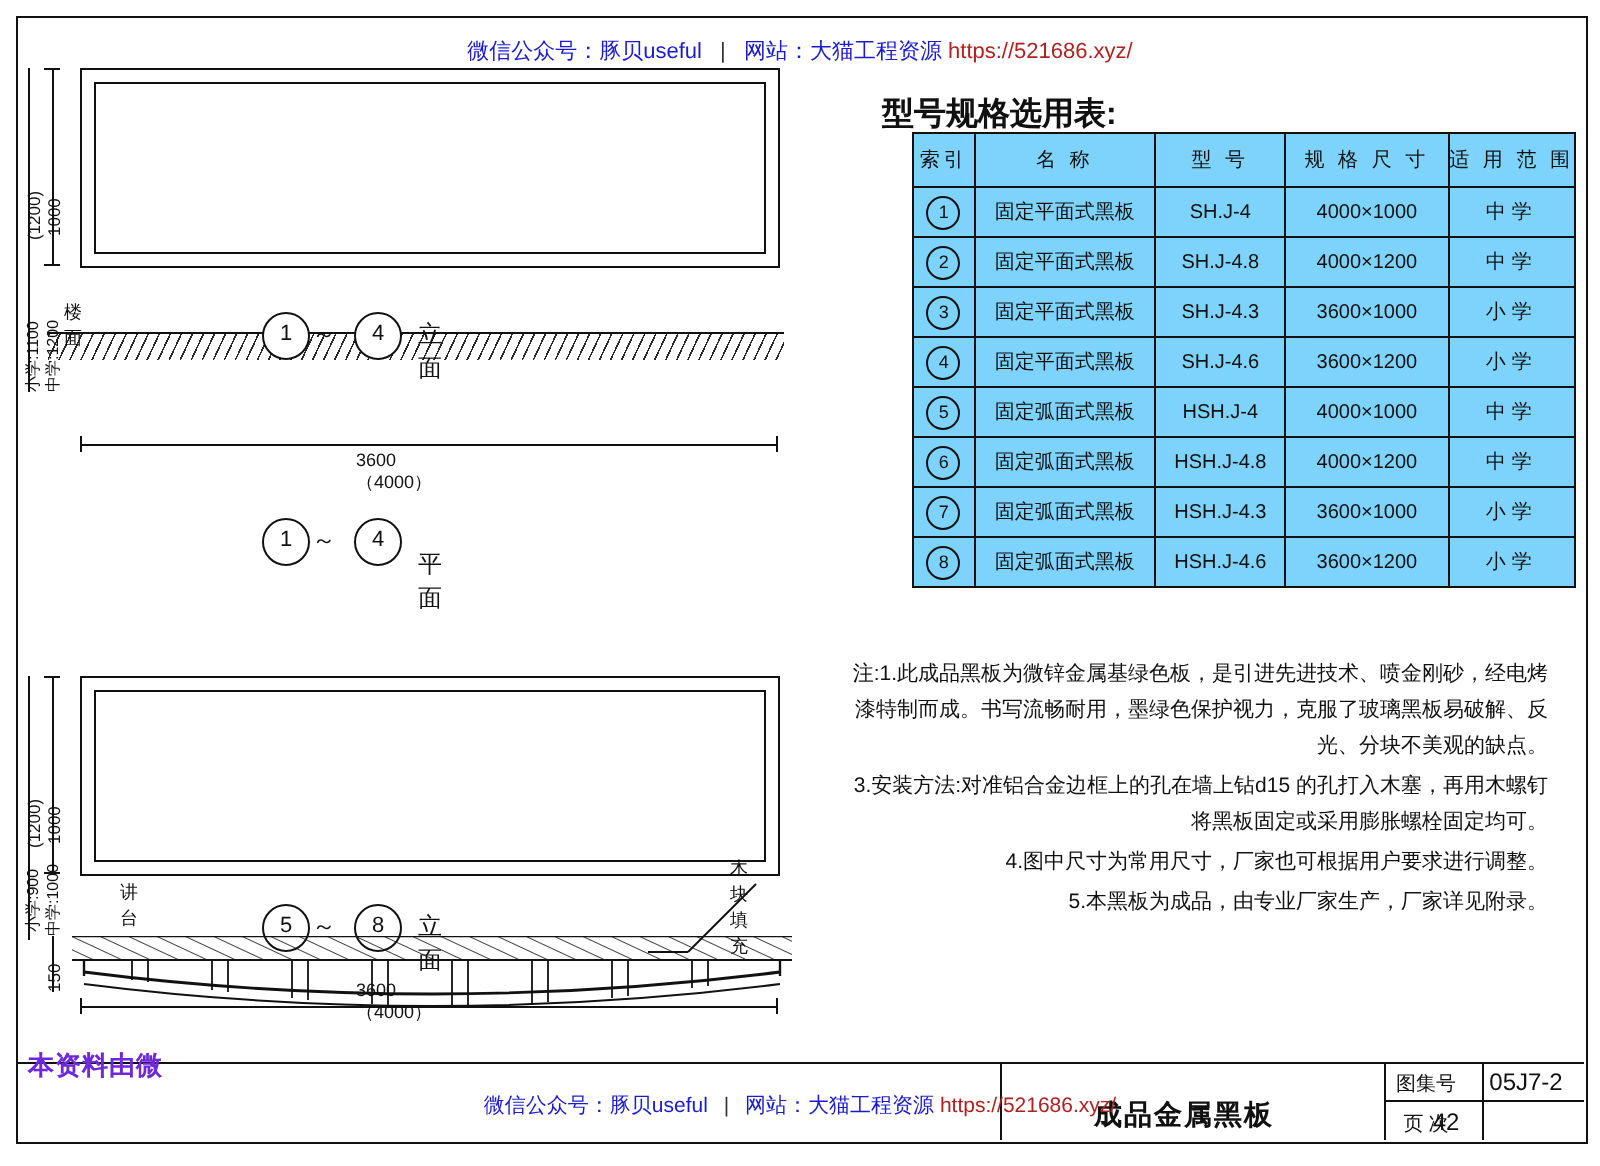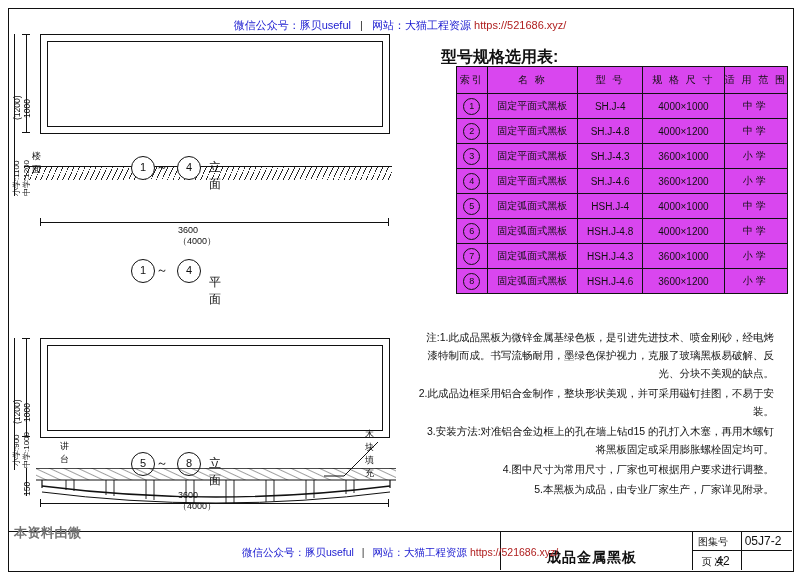--- a/index.html
+++ b/index.html
@@ -20,21 +20,21 @@
   }
   .wm-top .sep{color:#333;margin:0 6px;}
   .wm-top .url{color:#b02020;}
   .wm-bottom{
     position:absolute;left:0;top:546px;width:800px;
     text-align:center;font-size:10.5px;color:#1a1ad0;white-space:nowrap;
   }
   .wm-bottom .sep{color:#333;margin:0 5px;}
   .wm-bottom .url{color:#b02020;}
   .wm-red{
-    position:absolute;left:14px;top:524px;font-size:13px;color:#737373;
+    position:absolute;left:14px;top:524px;font-size:13px;color:#6d28d9;
     font-weight:bold;letter-spacing:0.5px;
   }
   .wm-orange{
     position:absolute;left:150px;top:520px;font-size:15px;color:#e06c1a;
     font-weight:bold;letter-spacing:0.5px;
   }
 
   
   .frame{
     position:absolute;left:8px;top:8px;width:784px;height:562px;
@@ -72,21 +72,21 @@
     background:repeating-linear-gradient(115deg,#111 0 0.8px,transparent 0.8px 5px);
   }
   .ground{position:absolute;border-top:1.4px solid #111;}
 
   
   .tbl-title{
     position:absolute;left:441px;top:47px;font-size:16px;font-weight:bold;
   }
   table.spec{
     position:absolute;left:418px;top:66px;
-    border-collapse:collapse;font-size:10px;background:#d946ef;margin-left:38px;
+    border-collapse:collapse;font-size:10px;background:#7dd3fc;margin-left:38px;
   }
   table.spec th,table.spec td{
     border:1px solid #111;text-align:center;padding:0;height:24px;
     font-weight:normal;white-space:nowrap;
   }
   table.spec th{height:26px;letter-spacing:2px;}
   .c-idx{width:34px;}
   .c-name{width:104px;}
   .c-model{width:78px;}
   .c-size{width:94px;}
@@ -296,21 +296,20 @@
         <td>固定弧面式黑板</td>
         <td>HSH.J-4.6</td>
         <td>3600×1200</td>
         <td class="c-scope">小学</td>
       </tr>
     </tbody>
   </table>
 
   <div class="notes">
     <p>注:1.此成品黑板为微锌金属基绿色板，是引进先进技术、喷金刚砂，经电烤漆特制而成。书写流畅耐用，墨绿色保护视力，克服了玻璃黑板易破解、反光、分块不美观的缺点。</p>
-    <p>2.此成品边框采用铝合金制作，整块形状美观，并可采用磁钉挂图，不易于安装。</p>
     <p>3.安装方法:对准铝合金边框上的孔在墙上钻d15 的孔打入木塞，再用木螺钉将黑板固定或采用膨胀螺栓固定均可。</p>
     <p>4.图中尺寸为常用尺寸，厂家也可根据用户要求进行调整。</p>
     <p>5.本黑板为成品，由专业厂家生产，厂家详见附录。</p>
   </div>
 
   <div class="tb">
     <div class="tb-line" style="left:0;top:0;width:784px;height:1px;"></div>
     <div class="tb-line" style="left:492px;top:0;width:1px;height:39px;"></div>
     <div class="tb-line" style="left:684px;top:0;width:1px;height:39px;"></div>
     <div class="tb-line" style="left:733px;top:0;width:1px;height:39px;"></div>

